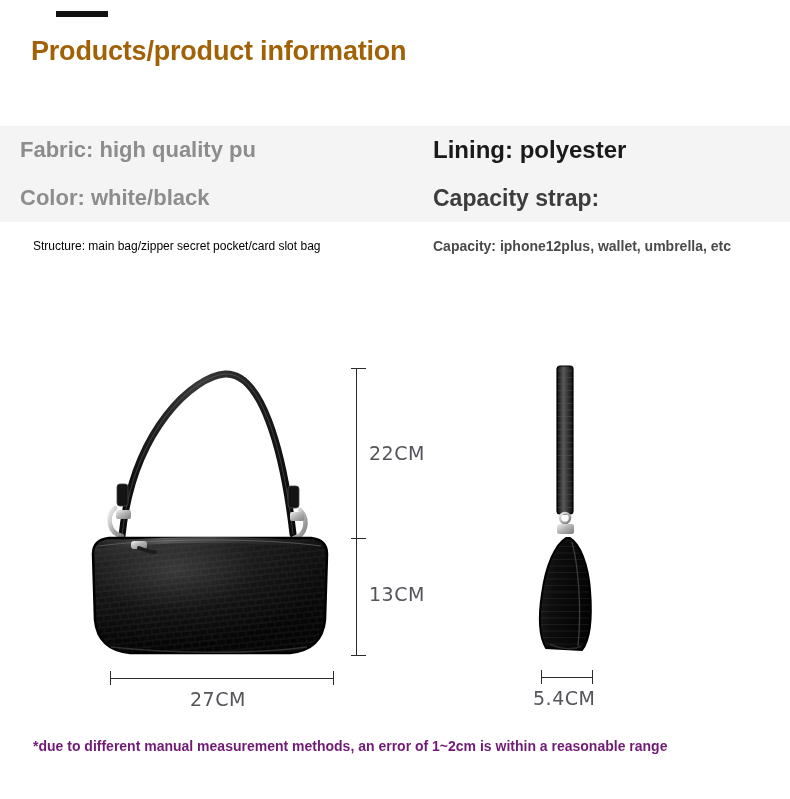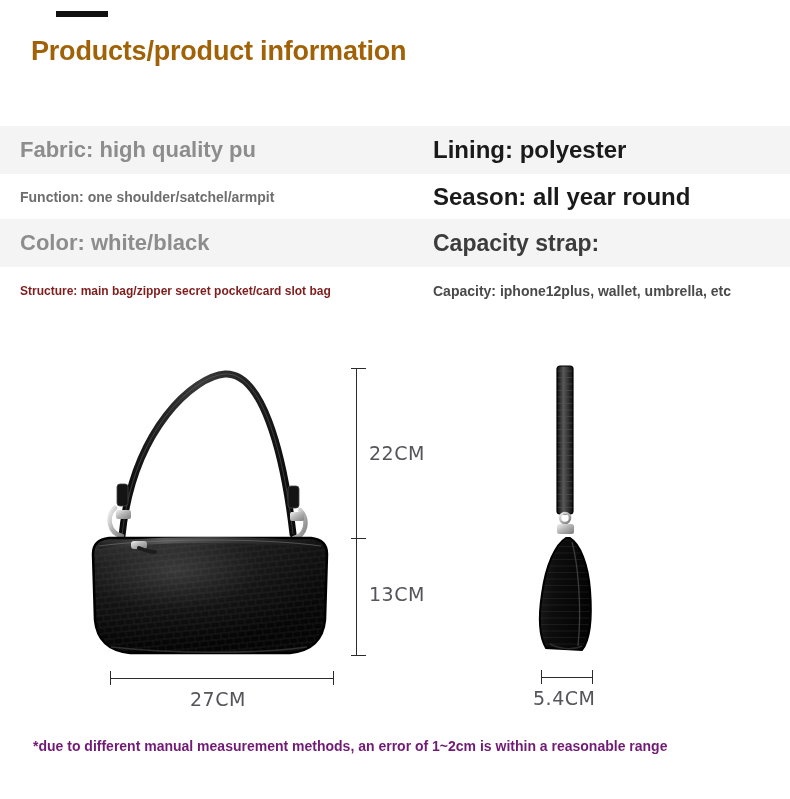--- a/index.html
+++ b/index.html
@@ -93,22 +93,23 @@
     font-weight: bold;
     color: #6e6e6e;
   }
   .t-small-dark {
     font-size: 14px;
     font-weight: bold;
     color: #4a4a4a;
   }
   .t-mini-gray {
     font-size: 12px;
-    font-weight: bold;
-    color: #7f1d1d;
+    font-weight: normal;
+    color: #000000;
+    margin-left: 13px;
   }
 
   
   #product-area {
     position: absolute;
     left: 0;
     top: 318px;
     width: 790px;
     height: 400px;
     text-decoration: underline;
@@ -177,24 +178,20 @@
 <div id="header-dash"></div>
 <div id="page-title">Products/product information</div>
 
 <div id="spec-table">
 
   <div class="spec-row r1 shaded">
     <span class="cell-left t-big-gray">Fabric: high quality pu</span>
     <span class="cell-right t-big-black">Lining: polyester</span>
   </div>
 
-  <div class="spec-row r2 plain">
-    <span class="cell-left t-small-gray">Function: one shoulder/satchel/armpit</span>
-    <span class="cell-right t-big-black">Season: all year round</span>
-  </div>
 
   <div class="spec-row r3 shaded">
     <span class="cell-left t-big-gray">Color: white/black</span>
     <span class="cell-right t-big-dark">Capacity strap:</span>
   </div>
 
   <div class="spec-row r4 plain">
     <span class="cell-left t-mini-gray">Structure: main bag/zipper secret pocket/card slot bag</span>
     <span class="cell-right t-small-dark">Capacity: iphone12plus, wallet, umbrella, etc</span>
   </div>

